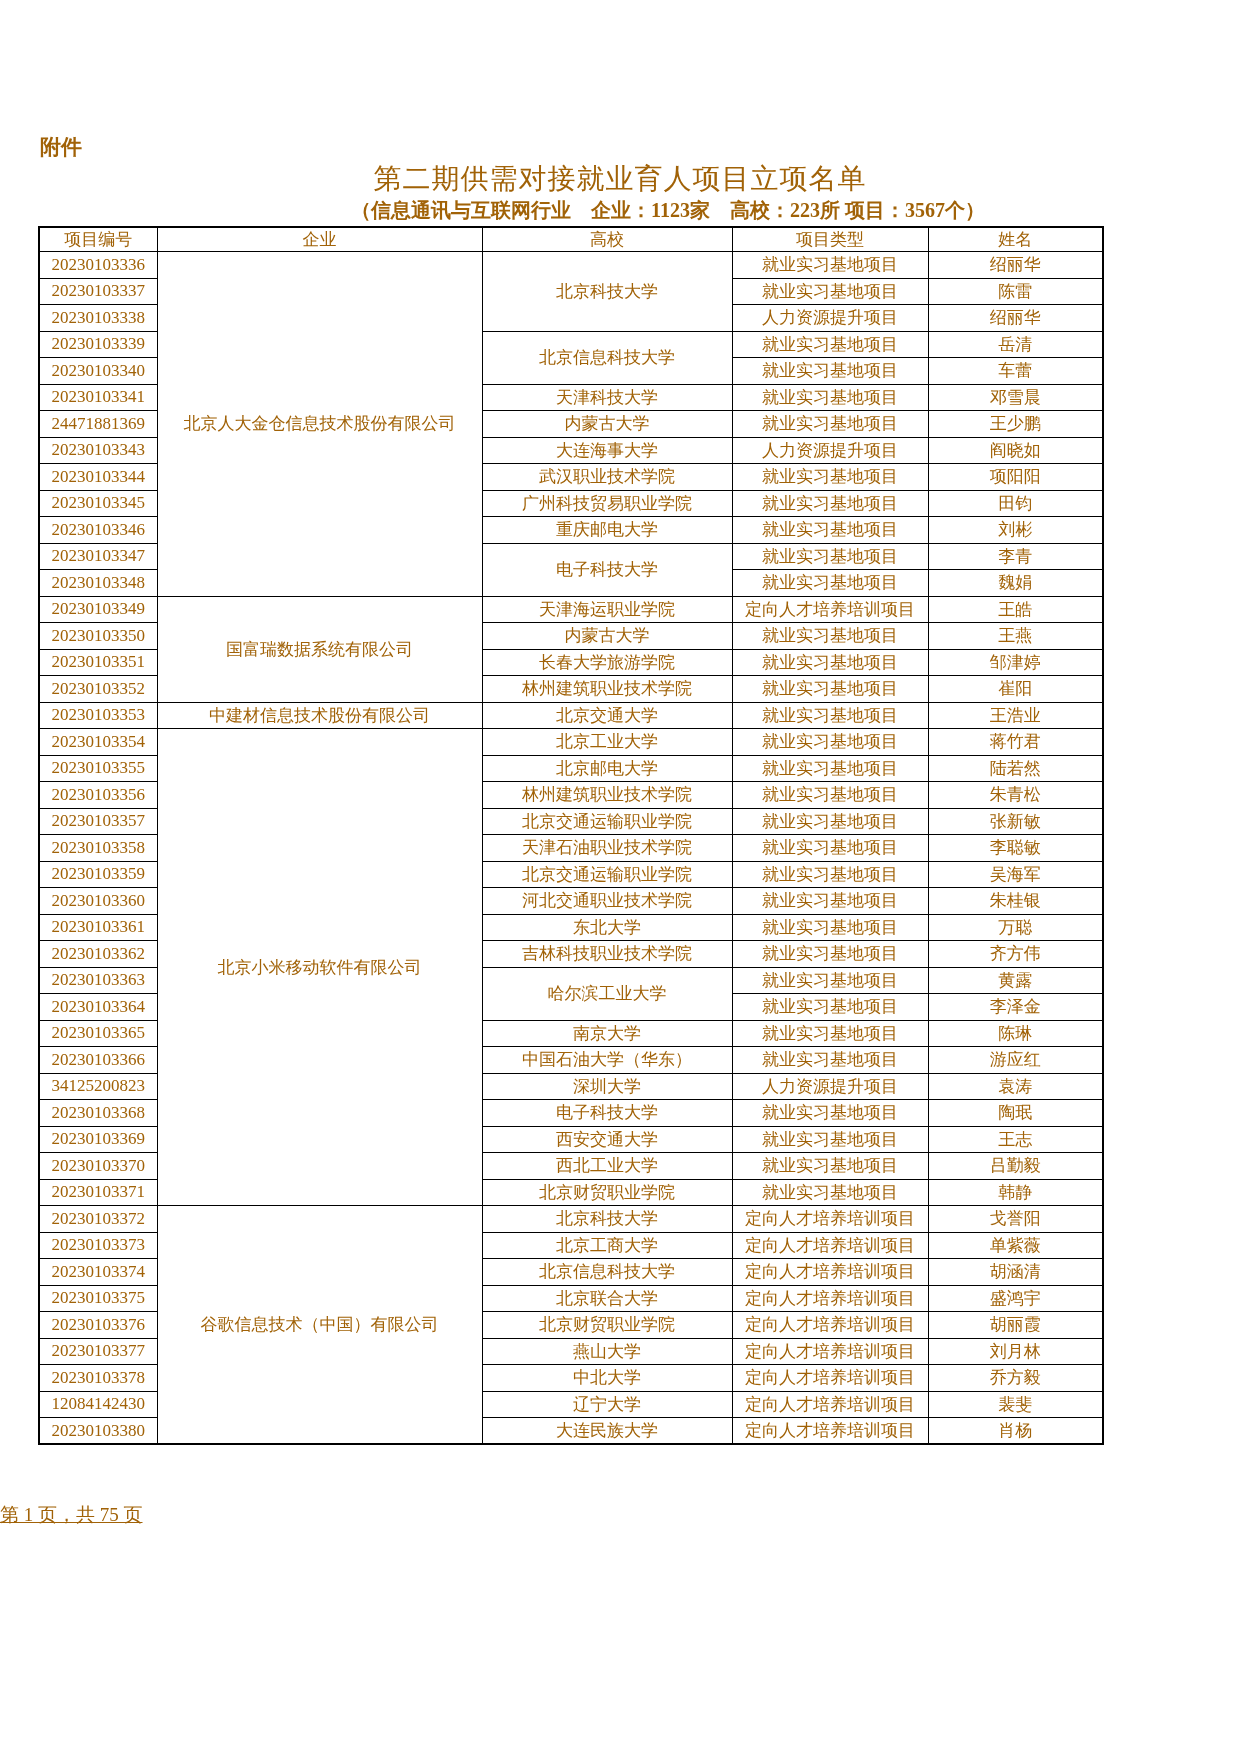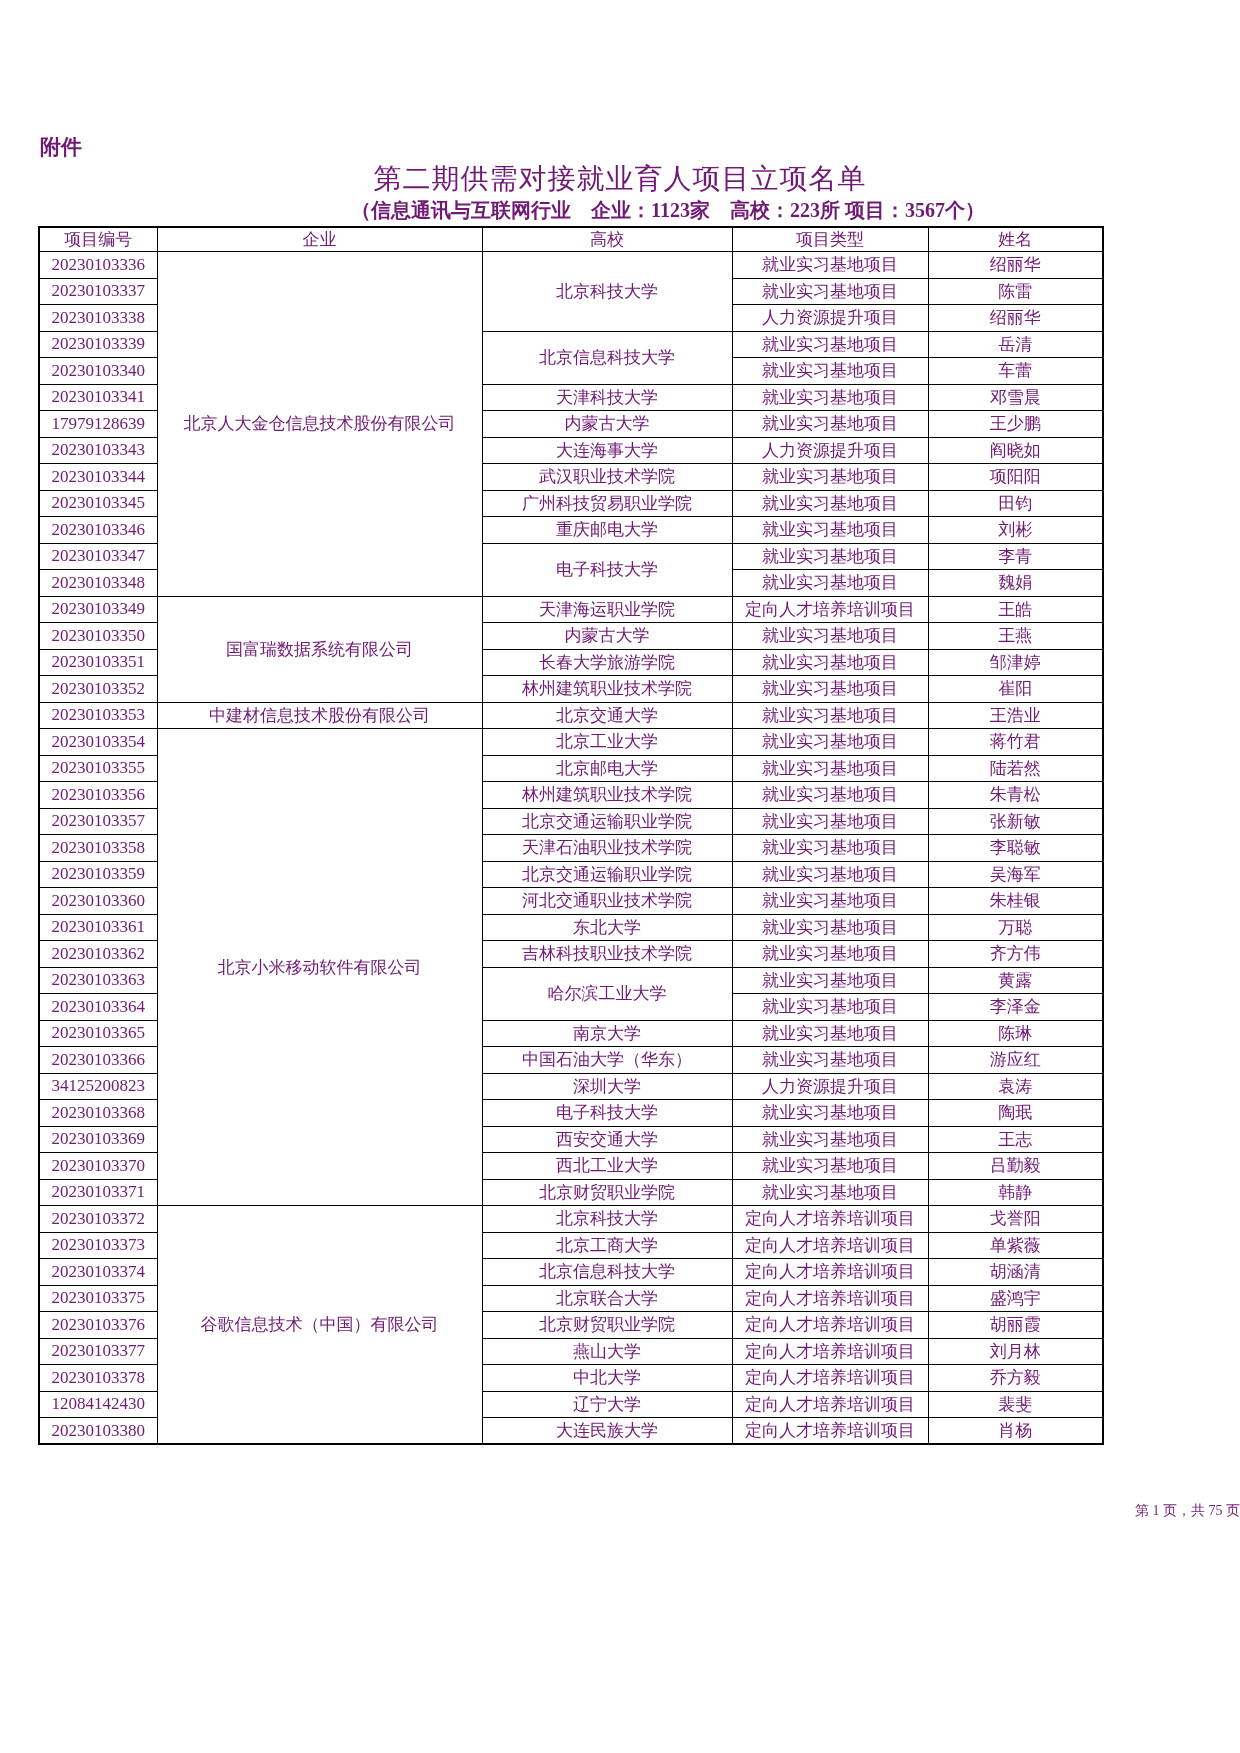--- a/index.html
+++ b/index.html
@@ -2,21 +2,21 @@
 <html><head>
 <meta charset="utf-8">
 <style>
   * { box-sizing: border-box; }
   html, body { margin: 0; padding: 0; background: #ffffff; }
   .page {
     position: relative;
     width: 1240px;
     height: 1753px;
     background: #ffffff;
-    color: #701a75;
+    color: #a16207;
     font-family: "Liberation Serif", "DejaVu Serif", serif;
     overflow: hidden;
   }
   .attachment {
     position: absolute;
     left: 40px;
     top: 133px;
     font-size: 21px;
     font-weight: bold;
   }
@@ -71,22 +71,23 @@
   col.c-id { width: 118px; }
   col.c-company { width: 325px; }
   col.c-school { width: 250px; }
   col.c-type { width: 196px; }
   col.c-name { width: 175px; }
   .footer {
     position: absolute;
     top: 1502px;
     left: 0;
     width: 1240px;
-    text-align: right;
-    font-size: 14px;
+    text-align: left;
+    font-size: 19px;
+    text-decoration: underline;
   }
 </style>
 </head>
 <body>
 
 <div class="page">
   <div class="attachment">附件</div>
   <div class="title">第二期供需对接就业育人项目立项名单</div>
   <div class="subtitle">（信息通讯与互联网行业　企业：1123家　高校：223所 项目：3567个）</div>
 
@@ -136,21 +137,21 @@
           <td>就业实习基地项目</td>
           <td>车蕾</td>
         </tr>
         <tr>
           <td>20230103341</td>
           <td>天津科技大学</td>
           <td>就业实习基地项目</td>
           <td>邓雪晨</td>
         </tr>
         <tr>
-          <td>17979128639</td>
+          <td>24471881369</td>
           <td>内蒙古大学</td>
           <td>就业实习基地项目</td>
           <td>王少鹏</td>
         </tr>
         <tr>
           <td>20230103343</td>
           <td>大连海事大学</td>
           <td>人力资源提升项目</td>
           <td>阎晓如</td>
         </tr>

